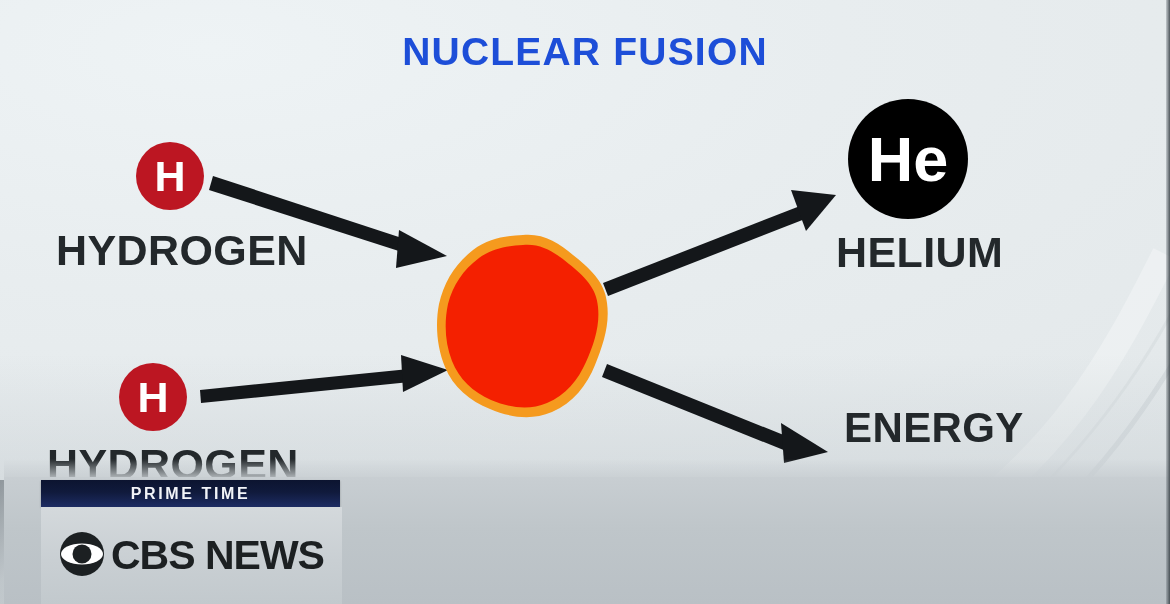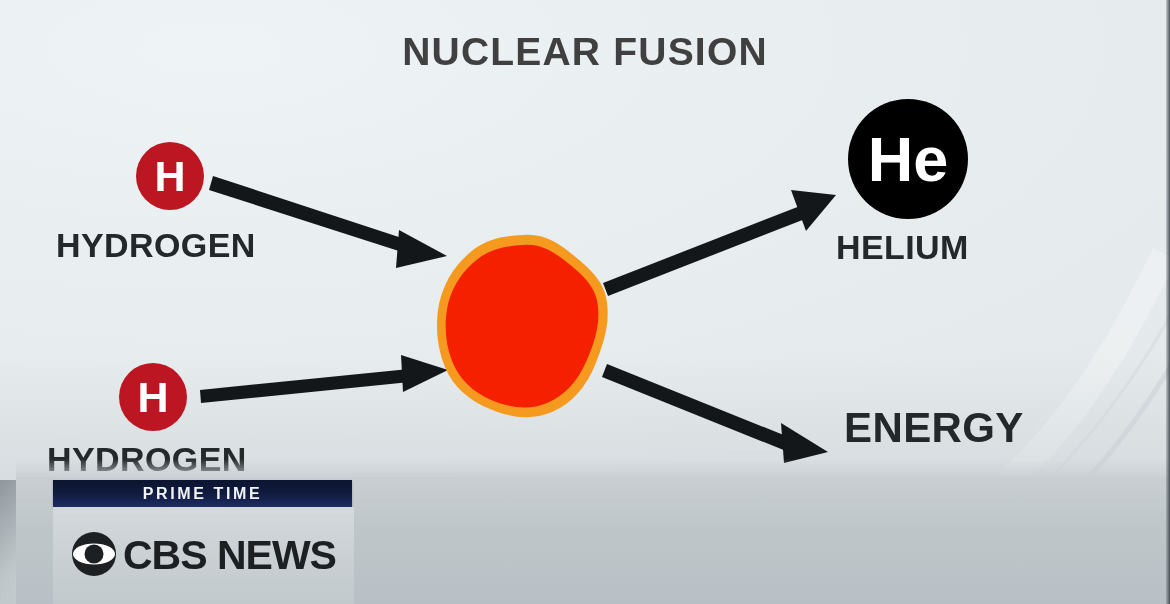--- a/index.html
+++ b/index.html
@@ -54,21 +54,21 @@
 
   
   .title {
     position: absolute;
     left: 0; right: 0;
     top: 30px;
     text-align: center;
     font-size: 39px;
     font-weight: 700;
     letter-spacing: 1.2px;
-    color: #404040;
+    color: #1d4ed8;
   }
 
   
   .atom {
     position: absolute;
     border-radius: 50%;
     display: flex;
     align-items: center;
     justify-content: center;
     color: #fff;
@@ -84,21 +84,21 @@
   .atom-h2 { left: 119px; top: 363px; }
   .atom-he {
     left: 848px; top: 99px;
     width: 120px; height: 120px;
     background: #000000;
     font-size: 63px;
   }
 
   .label {
     position: absolute;
-    font-size: 34px;
+    font-size: 43px;
     font-weight: 700;
     color: #23282b;
     letter-spacing: .4px;
     white-space: nowrap;
   }
   .label-h1 { left: 56px; top: 226px; }
   .label-h2 { left: 47px; top: 440px; }
   .label-he { left: 836px; top: 228px; }
   .label-energy { left: 844px; top: 404px; font-size: 42px; text-align: right; }
 
@@ -114,21 +114,21 @@
   
   .arrow-layer {
     position: absolute;
     inset: 0;
     pointer-events: none;
   }
 
   
   .lower-third {
     position: absolute;
-    left: 16px; right: 0; bottom: 0;
+    left: 4px; right: 0; bottom: 0;
     height: 127px;
   }
   .lt-band {
     position: absolute;
     left: 0; right: 0; bottom: 0;
     height: 127px;
     background: linear-gradient(180deg, #c8ced2 0%, #bfc6ca 40%, #b9c0c5 100%);
   }
   .lt-band-top-fade {
     position: absolute;

